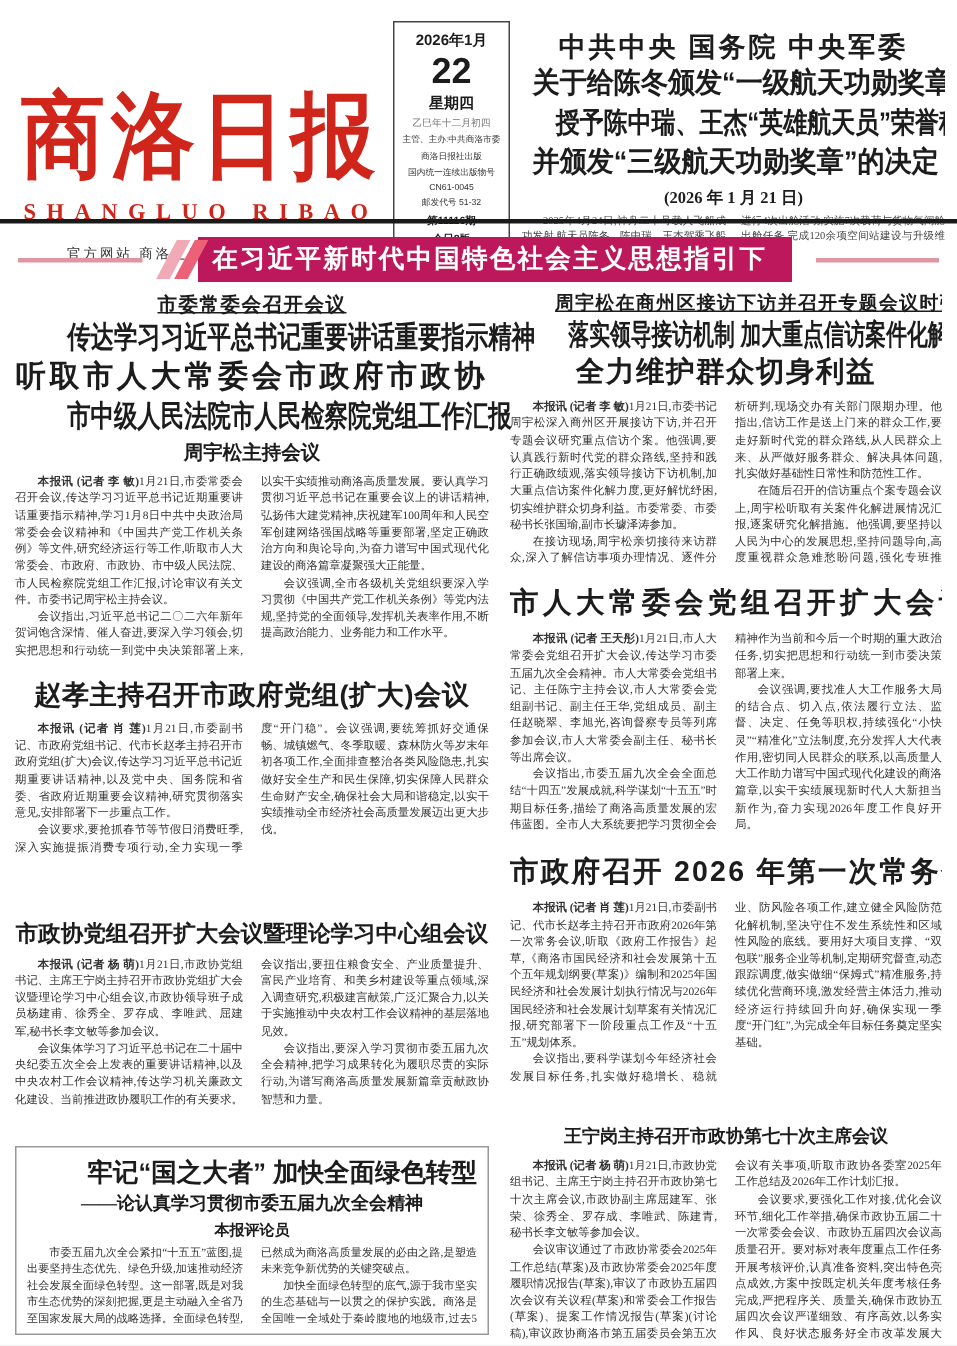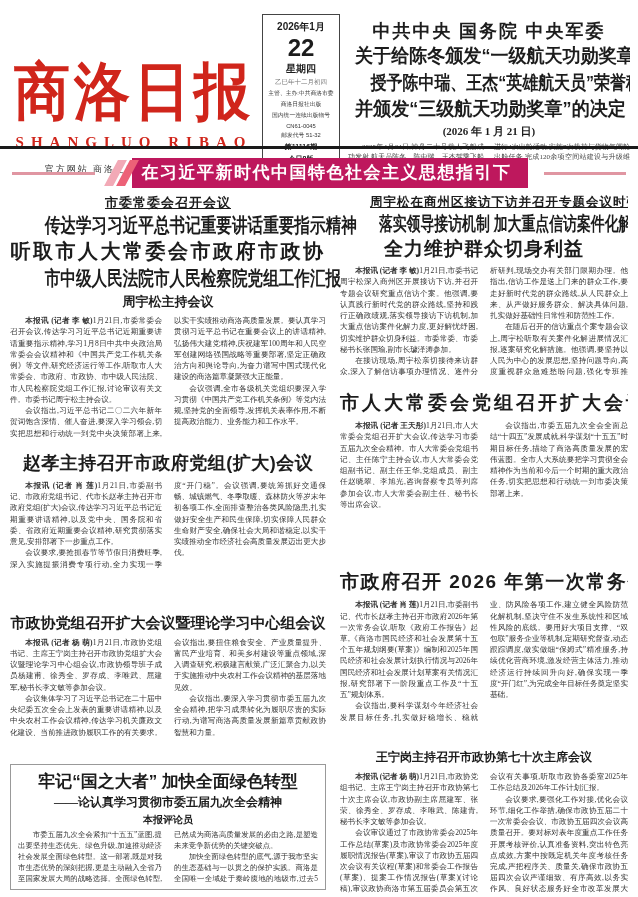--- a/index.html
+++ b/index.html
@@ -44,21 +44,21 @@
   .kicker{font-size:13px;font-weight:bold;text-align:center;letter-spacing:1px;white-space:nowrap;text-decoration:underline;}
   .hl{font-family:"Liberation Sans","DejaVu Sans",sans-serif;font-weight:900;text-align:center;
       line-height:1.32;white-space:nowrap;transform-origin:center;}
   .subhead{font-size:13px;font-weight:bold;text-align:center;margin:2px 0 4px 0;}
   .body2{font-size:7.6px;line-height:1.48;text-align:justify;column-count:2;column-gap:12px;
          overflow:hidden;color:#333;}
   .body2 p{margin:0;text-indent:2em;}
   .byline{font-weight:bold;}
   
   .edit-box{border:1px solid #999;padding:5px 7px;box-sizing:border-box;height:126px;overflow:hidden;}
-  .edit-title{font-family:"Liberation Sans",sans-serif;font-weight:900;font-size:17px;text-align:center;white-space:nowrap;}
+  .edit-title{font-family:"Liberation Sans",sans-serif;font-weight:900;font-size:17px;text-align:right;white-space:nowrap;}
   .edit-sub{font-size:12px;font-weight:bold;text-align:center;margin-top:1px;}
   .edit-by{font-size:10px;font-weight:bold;text-align:center;margin:2px 0 3px 0;}
   .edit-body{font-size:7.4px;height:64px;}
 </style>
 </head>
 <body>
 
 <div class="page">
 
   <div class="header">
@@ -160,20 +160,21 @@
           <p>在接访现场,周宇松亲切接待来访群众,深入了解信访事项办理情况、逐件分析研判,现场交办有关部门限期办理。他指出,信访工作是送上门来的群众工作,要走好新时代党的群众路线,从人民群众上来、从严做好服务群众、解决具体问题,扎实做好基础性日常性和防范性工作。</p>
           <p>在随后召开的信访重点个案专题会议上,周宇松听取有关案件化解进展情况汇报,逐案研究化解措施。他强调,要坚持以人民为中心的发展思想,坚持问题导向,高度重视群众急难愁盼问题,强化专班推进、部门联动,以“时时放心不下”的责任感推动问题解决。要注重从源头上分析成因、建章立制,做到矛盾纠纷“一件事”“一类事”共治,推深入推行新时代“枫桥经验”,用好接访下访制度,确保小事不出村、大事不出镇、矛盾不上交,全力维护和谐安全稳定社会大局。</p>
         </div>
       </div>
 
       <div class="art">
         <div class="hl" style="font-size:19px;letter-spacing:3px;margin-bottom:5px;">市人大常委会党组召开扩大会议</div>
         <div class="body2" style="height:140px;">
           <p><span class="byline">本报讯 (记者 王天彤)</span><span>1月21日,市人大常委会党组召开扩大会议,传达学习市委五届九次全会精神。市人大常委会党组书记、主任陈宁主持会议,市人大常委会党组副书记、副主任王华,党组成员、副主任赵晓翠、李旭光,咨询督察专员等列席参加会议,市人大常委会副主任、秘书长等出席会议。</span></p>
           <p>会议指出,市委五届九次全会全面总结“十四五”发展成就,科学谋划“十五五”时期目标任务,描绘了商洛高质量发展的宏伟蓝图。全市人大系统要把学习贯彻全会精神作为当前和今后一个时期的重大政治任务,切实把思想和行动统一到市委决策部署上来。</p>
+          <p>会议强调,要找准人大工作服务大局的结合点、切入点,依法履行立法、监督、决定、任免等职权,持续强化“小快灵”“精准化”立法制度,充分发挥人大代表作用,密切同人民群众的联系,以高质量人大工作助力谱写中国式现代化建设的商洛篇章,以实干实绩展现新时代人大新担当新作为,奋力实现2026年度工作良好开局。</p>
         </div>
       </div>
 
       <div class="art">
         <div class="hl" style="font-size:19px;letter-spacing:1.5px;margin-bottom:5px;">市政府召开 2026 年第一次常务会议</div>
         <div class="body2" style="height:142px;">
           <p><span class="byline">本报讯 (记者 肖 莲)</span><span>1月21日,市委副书记、代市长赵孝主持召开市政府2026年第一次常务会议,听取《政府工作报告》起草,《商洛市国民经济和社会发展第十五个五年规划纲要(草案)》编制和2025年国民经济和社会发展计划执行情况与2026年国民经济和社会发展计划草案有关情况汇报,研究部署下一阶段重点工作及“十五五”规划体系。</span></p>
           <p>会议指出,要科学谋划今年经济社会发展目标任务,扎实做好稳增长、稳就业、防风险各项工作,建立健全风险防范化解机制,坚决守住不发生系统性和区域性风险的底线。要用好大项目支撑、“双包联”服务企业等机制,定期研究督查,动态跟踪调度,做实做细“保姆式”精准服务,持续优化营商环境,激发经营主体活力,推动经济运行持续回升向好,确保实现一季度“开门红”,为完成全年目标任务奠定坚实基础。</p>
         </div>
       </div>

